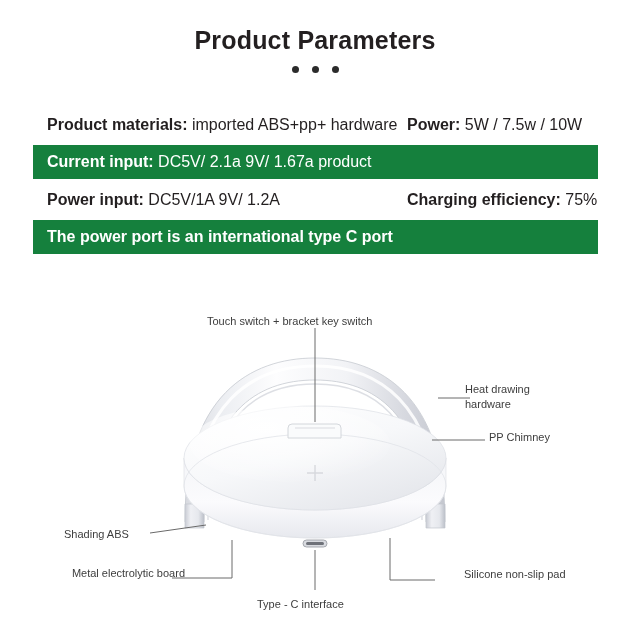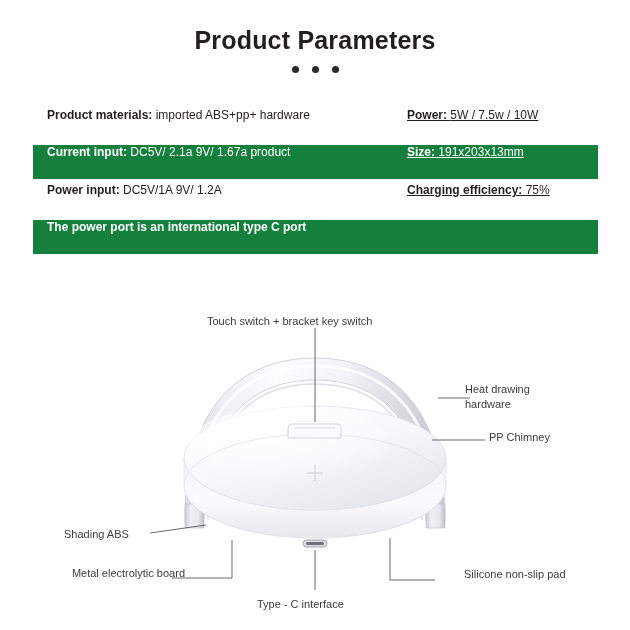--- a/index.html
+++ b/index.html
@@ -37,38 +37,39 @@
   }
 
   
   .spec-table {
     position: absolute;
     left: 33px; top: 108px;
     width: 565px;
   }
   .spec-row {
     display: flex;
+    align-items: center;
     width: 100%;
     height: 33px;
-    font-size: 12px;
+    font-size: 16px;
     color: #231f20;
   }
   .spec-row.dark {
     background: #15803d;
     color: #ffffff;
     height: 34px;
   }
   .spec-row.gap { height: 4px; }
   .spec-cell {
     padding: 0 0 0 14px;
     white-space: nowrap;
     overflow: hidden;
   }
   .spec-cell.left  { width: 368px; }
-  .spec-cell.right { width: 197px; padding-left: 6px; text-decoration: underline; }
+  .spec-cell.right { width: 197px; padding-left: 6px; }
   .spec-cell.full  { width: 565px; }
   .spec-key { font-weight: bold; }
   .spec-val { font-weight: normal; }
 
   
   .diagram {
     position: absolute;
     left: 0; top: 290px;
     width: 630px; height: 340px;
   }
@@ -113,24 +114,20 @@
         <span class="spec-val">5W / 7.5w / 10W</span>
       </div>
     </div>
 
     <div class="spec-row gap"></div>
 
     <div class="spec-row dark">
       <div class="spec-cell left">
         <span class="spec-key">Current input: </span>
         <span class="spec-val">DC5V/ 2.1a 9V/ 1.67a product</span>
-      </div>
-      <div class="spec-cell right">
-        <span class="spec-key">Size: </span>
-        <span class="spec-val">191x203x13mm</span>
       </div>
     </div>
 
     <div class="spec-row gap"></div>
 
     <div class="spec-row">
       <div class="spec-cell left">
         <span class="spec-key">Power input: </span>
         <span class="spec-val">DC5V/1A 9V/ 1.2A</span>
       </div>

